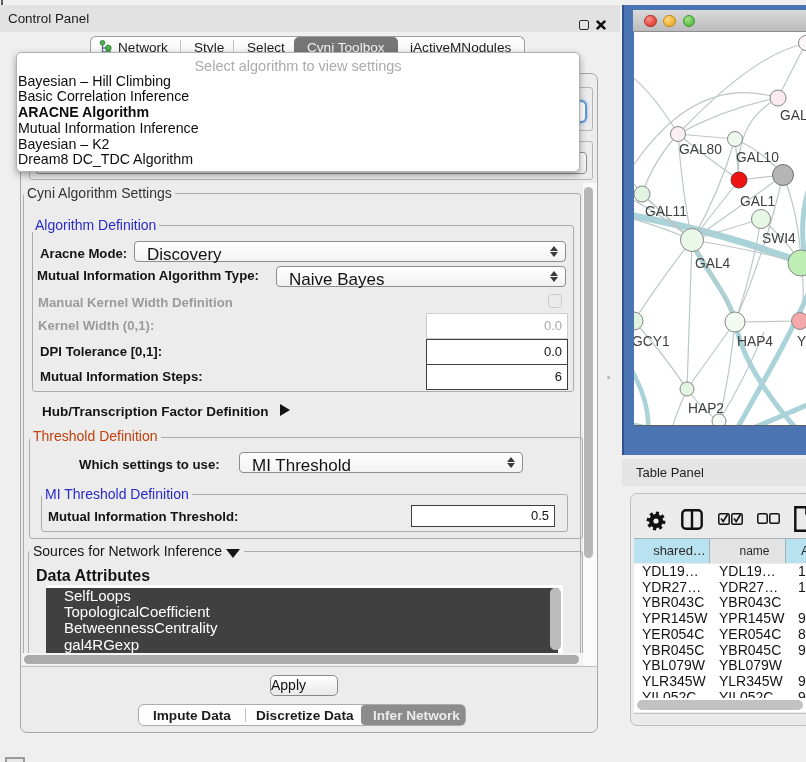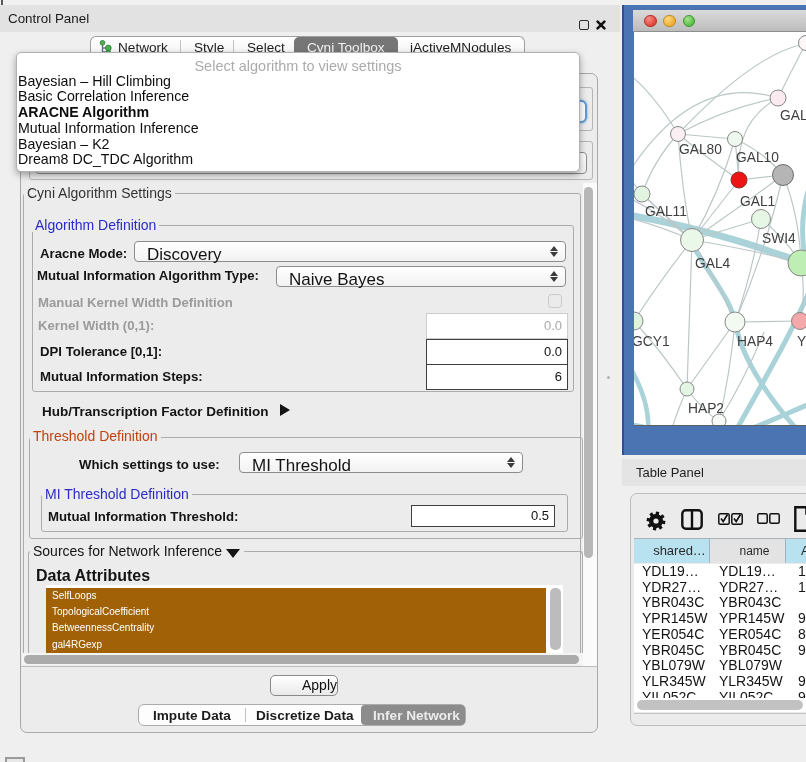--- a/index.html
+++ b/index.html
@@ -9,21 +9,21 @@
 .combo{position:absolute;background:linear-gradient(#ffffff,#f2f2f2);border:1px solid #8d8d8d;border-radius:4px;box-sizing:border-box;font-size:17px;color:#131313;white-space:nowrap}
 .combo .ct{position:absolute;left:12px;top:2.5px}
 .car{position:absolute;right:7px;width:0;height:0;border-left:4px solid transparent;border-right:4px solid transparent}
 .cup{top:4px;border-bottom:5px solid #3c3c3c}
 .cdn{bottom:4px;border-top:5px solid #3c3c3c}
 .tf{position:absolute;background:#fff;box-sizing:border-box;font-size:13px;text-align:right;padding-right:5px}
 .grp{position:absolute;border:1px solid #acacac;border-radius:3px;box-sizing:border-box}
 .gt{position:absolute;font-size:14px;background:#ececec;padding:0 3px;white-space:nowrap;line-height:13px}
 .tab{position:absolute;font-size:13.6px;color:#1c1c1c;white-space:nowrap}
 .div{position:absolute;width:1px;background:#c2c2c2}
-.srow{height:16.4px;line-height:16.4px;background:#a16207;color:#fff;font-size:10px;padding-left:6px;width:494px}
+.srow{height:16.4px;line-height:16.4px;background:#404040;color:#fff;font-size:15px;padding-left:18px;width:494px}
 </style></head>
 <body>
 <div id="page">
 
   <div class="ab" style="left:0;top:0;width:620px;height:5px;background:#f1f1f1"></div>
   <div class="ab" style="left:1px;top:0;width:2px;height:7px;background:#5a5a5a"></div>
   <div class="ab" style="left:0;top:5px;width:620px;height:27px;background:#e2e2e2">
     <div class="ab" style="left:8px;top:6px;font-size:13.4px;color:#1a1a1a">Control Panel</div>
     <div class="ab" style="left:579px;top:15px;width:10px;height:9.5px;border:1.5px solid #2b2b2b;border-radius:2px;box-sizing:border-box"></div>
     <svg class="ab" style="left:596px;top:14.5px" width="10" height="10" viewBox="0 0 10 10">
@@ -112,21 +112,21 @@
       <div class="srow">BetweennessCentrality</div>
       <div class="srow">gal4RGexp</div>
     </div>
     <div class="ab" style="left:504px;top:3px;width:11px;height:62px;background:#bcbcbc;border-radius:5px"></div>
   </div>
 
   <div class="ab" style="left:22px;top:653px;width:561px;height:12px;background:#f4f4f4"></div>
   <div class="ab" style="left:24px;top:655px;width:555px;height:9px;background:#ababab;border-radius:4.5px"></div>
   <div class="ab" style="left:21px;top:666px;width:577px;height:1px;background:#bdbdbd"></div>
 
-  <div class="ab" style="left:270px;top:675px;width:68px;height:21px;background:linear-gradient(#ffffff,#e9e9e9);border:1px solid #898989;border-radius:5px;box-sizing:border-box;text-align:right;font-size:14px;color:#111;line-height:19px">Apply</div>
+  <div class="ab" style="left:270px;top:675px;width:68px;height:21px;background:linear-gradient(#ffffff,#e9e9e9);border:1px solid #898989;border-radius:5px;box-sizing:border-box;text-align:left;font-size:14px;color:#111;line-height:19px">Apply</div>
 
   <div class="ab" style="left:138px;top:704px;width:328px;height:22px;background:#fdfdfd;border:1px solid #ababab;border-radius:6px;box-sizing:border-box">
     <div class="tab" style="left:14px;top:3px;font-weight:bold">Impute Data</div>
     <div class="div" style="left:106px;top:3px;height:14px"></div>
     <div class="tab" style="left:117px;top:3px;font-weight:bold">Discretize Data</div>
     <div class="ab" style="left:222px;top:0;width:104px;height:20px;background:#8c8c8c;border-radius:4px">
       <div class="tab" style="left:12px;top:3px;color:#ececec;font-weight:bold">Infer Network</div>
     </div>
   </div>
 

